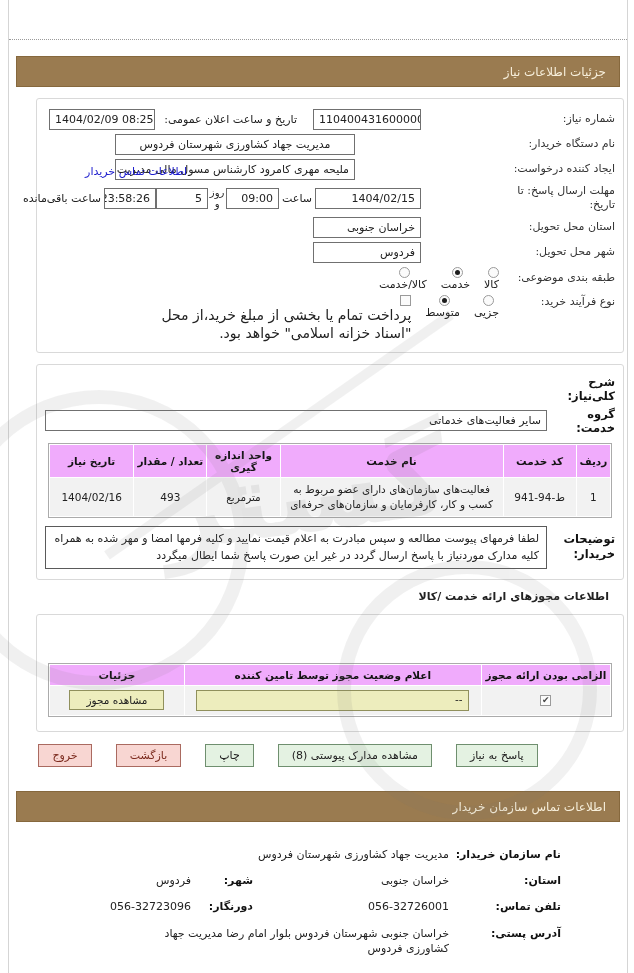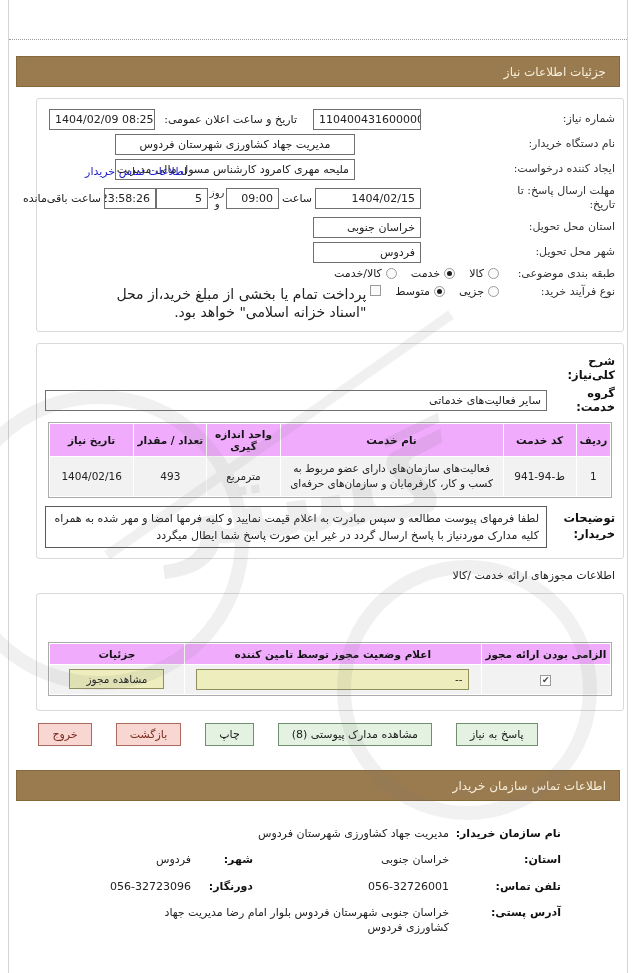--- a/index.html
+++ b/index.html
@@ -41,38 +41,38 @@
     width: 11px; height: 11px; border: 1px solid #9a9a9a; border-radius: 50%;
     background: #fbfbfb; display: inline-block; position: relative;
     margin-left: 4px; flex-shrink: 0; vertical-align: -1px;
   }
   .radio.sel::after { content: ""; position: absolute; inset: 2px; background: #1c1c1c; border-radius: 50%; }
   .chk {
     width: 11px; height: 11px; border: 1px solid #9a9a9a; background: #fbfbfb;
     display: inline-flex; align-items: center; justify-content: center;
     margin-left: 4px; flex-shrink: 0; font-size: 9px; color: #444;
   }
-  .opt { display: inline-flex; align-items: center; margin-left: 14px; }
+  .opt { display: inline-flex; align-items: center; margin-left: 14px; flex-direction: column; }
   .blue-link { position: absolute; right: 428px; top: 6px; color: #1a1acd; cursor: pointer; white-space: nowrap; background: transparent; }
   .wrap2 { white-space: normal; width: 18px; line-height: 1.1; font-size: 10px; flex-shrink: 0; text-align: center; }
   .blbl { font-weight: bold; color: #111; }
   .bigbox { border: 1px solid #5a5a5a; background: #fff; flex: 1; padding: 3px 7px; line-height: 1.55; min-height: 40px; }
   .sec-h { font-weight: bold; margin: 7px 3px 5px; color: #111; font-size: 11.5px; }
   table.tbl { width: calc(100% - 6px); margin: 8px 3px; border-collapse: separate; border-spacing: 1px; background: #fff; border: 1px solid #ababab; }
   table.tbl th { background: #f0abfc; color: #141414; font-weight: bold; font-size: 10.5px; padding: 4px 2px; text-align: center; }
   table.tbl td { background: #f2f2f2; font-size: 10.5px; color: #222; text-align: center; padding: 4px 4px; line-height: 1.45; }
   .khaki-input {
     background: #ededbd; border: 1px solid #90905c; height: 21px;
     width: 95%; margin: 0 auto; display: flex; align-items: center; padding: 0 6px;
   }
   .khaki-btn {
     background: #ededbd; border: 1px solid #90905c; font-family: inherit;
     font-size: 10.5px; padding: 3px 16px; color: #222; cursor: pointer;
   }
-  .lic-header { margin: 10px 12px 2px 30px; color: #222; }
+  .lic-header { margin: 10px 18px 2px 30px; color: #222; font-weight: bold; }
   .btnrow { display: flex; align-items: center; justify-content: center; margin: 12px 60px 0 0; gap: 24px; }
   .btn {
     height: 23px; border: 1px solid #6e6e6e; font-family: inherit; font-size: 11px;
     padding: 0 13px; cursor: pointer; color: #222; display: inline-flex; align-items: center; text-align: center;
   }
   .btn.green { background: #e4f2e2; border-color: #6f8f6f; }
   .btn.pink  { background: #f8d6d2; border-color: #aa6a60; color: #7b2a1d; }
   .bar2 { margin-top: 24px; }
   .c-sec { padding: 14px 66px 0 40px; }
   .c-row { display: flex; align-items: flex-start; margin: 11px 0; line-height: 1.4; }

